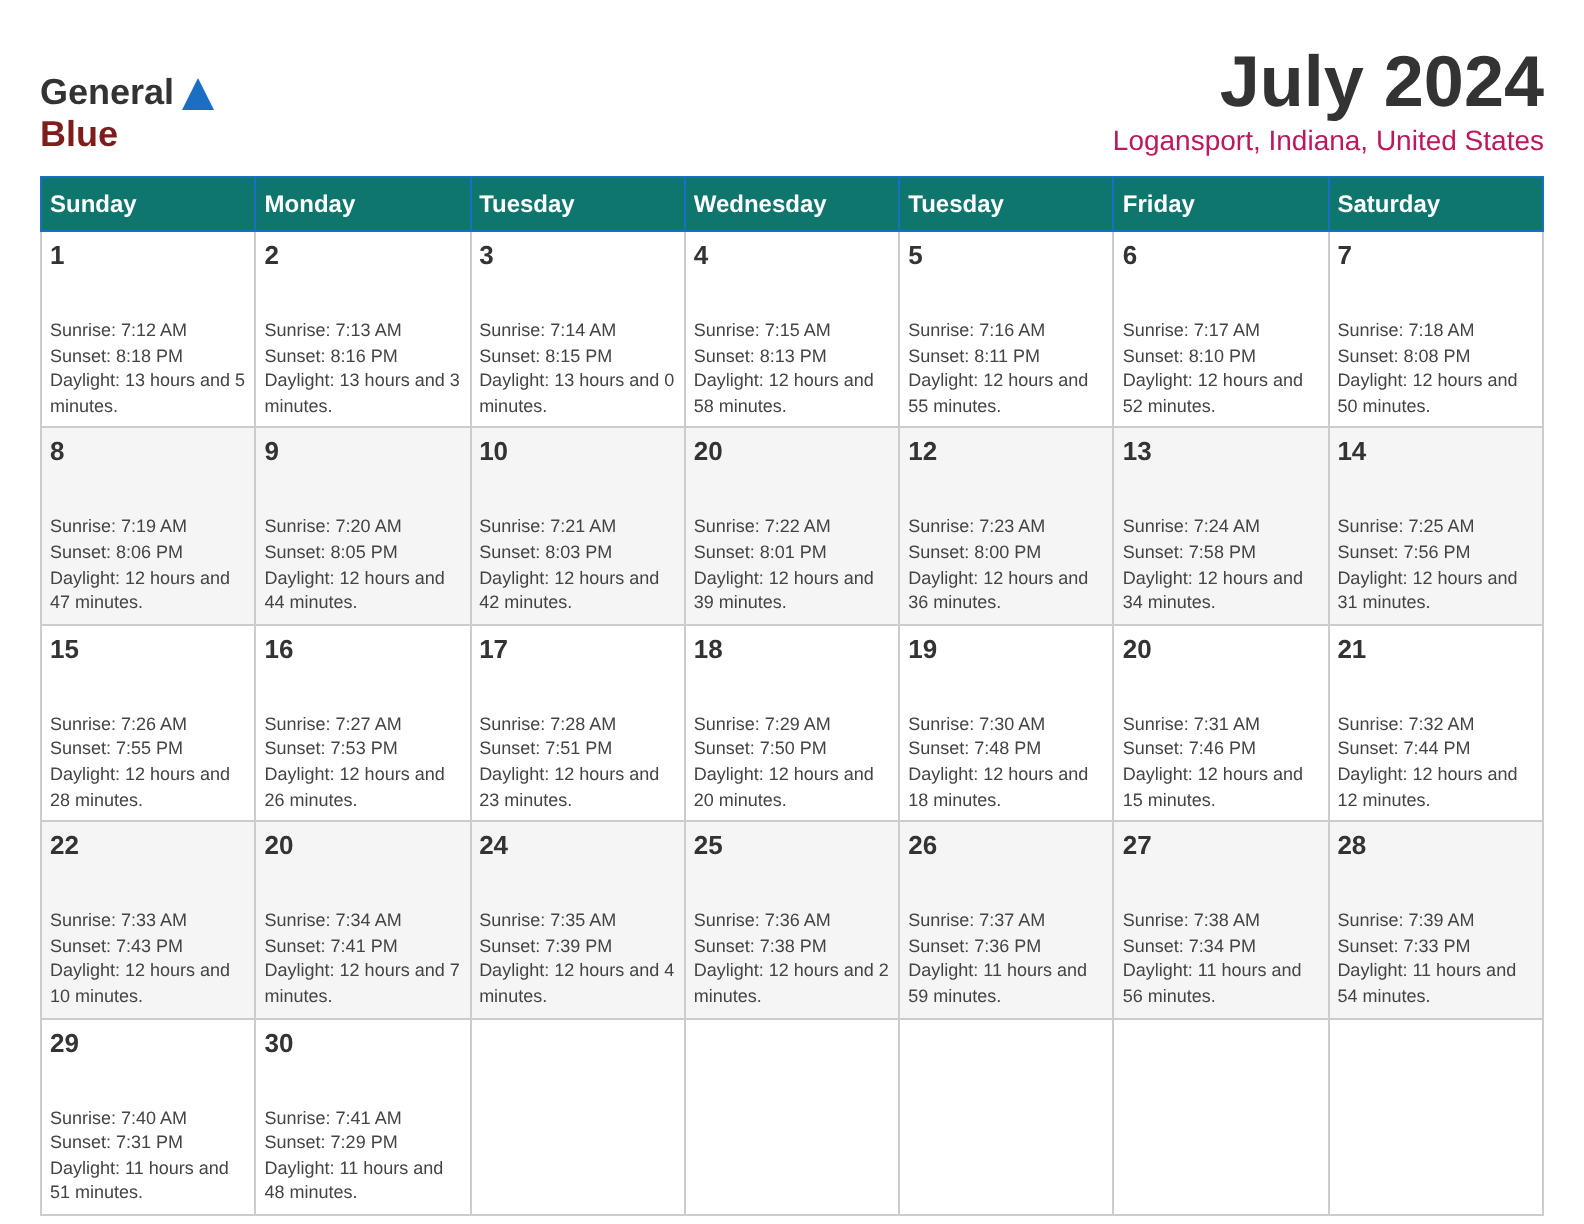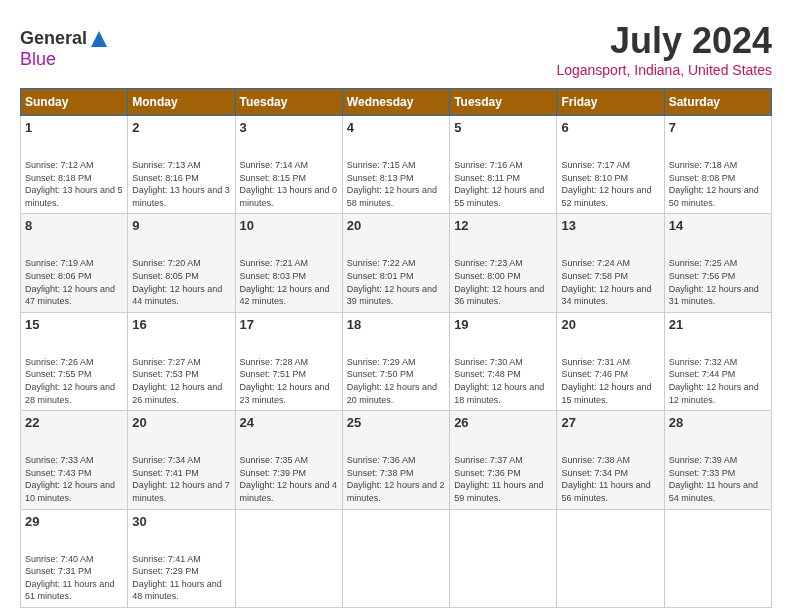--- a/index.html
+++ b/index.html
@@ -6,41 +6,41 @@
     body {
       font-family: Arial, sans-serif;
       background: #fff;
       width: 792px;
       min-height: 612px;
       padding: 20px;
     }
     .header-section {
       display: flex;
       justify-content: space-between;
-      align-items: center;
+      align-items: flex-end;
       margin-bottom: 10px;
     }
     .logo {
       display: flex;
       flex-direction: column;
       align-items: flex-start;
     }
     .logo-text {
       display: flex;
       align-items: center;
     }
     .logo-general {
       font-size: 18px;
       font-weight: bold;
       color: #333;
     }
     .logo-blue {
       font-size: 18px;
-      font-weight: normal;
-      color: #a21caf;
+      font-weight: bold;
+      color: #7f1d1d;
     }
     .logo-icon {
       width: 20px;
       height: 20px;
       margin-left: 2px;
     }
     .title-section {
       text-align: right;
     }
     .month-title {
@@ -51,21 +51,21 @@
     .location-subtitle {
       font-size: 14px;
       color: #be185d;
     }
     table {
       width: 100%;
       border-collapse: collapse;
       font-size: 10px;
     }
     thead th {
-      background-color: #a16207;
+      background-color: #0f766e;
       color: white;
       padding: 6px 4px;
       text-align: left;
       font-size: 12px;
       font-weight: bold;
       border: 1px solid #1a6fc4;
     }
     td {
       border: 1px solid #ccc;
       vertical-align: top;

